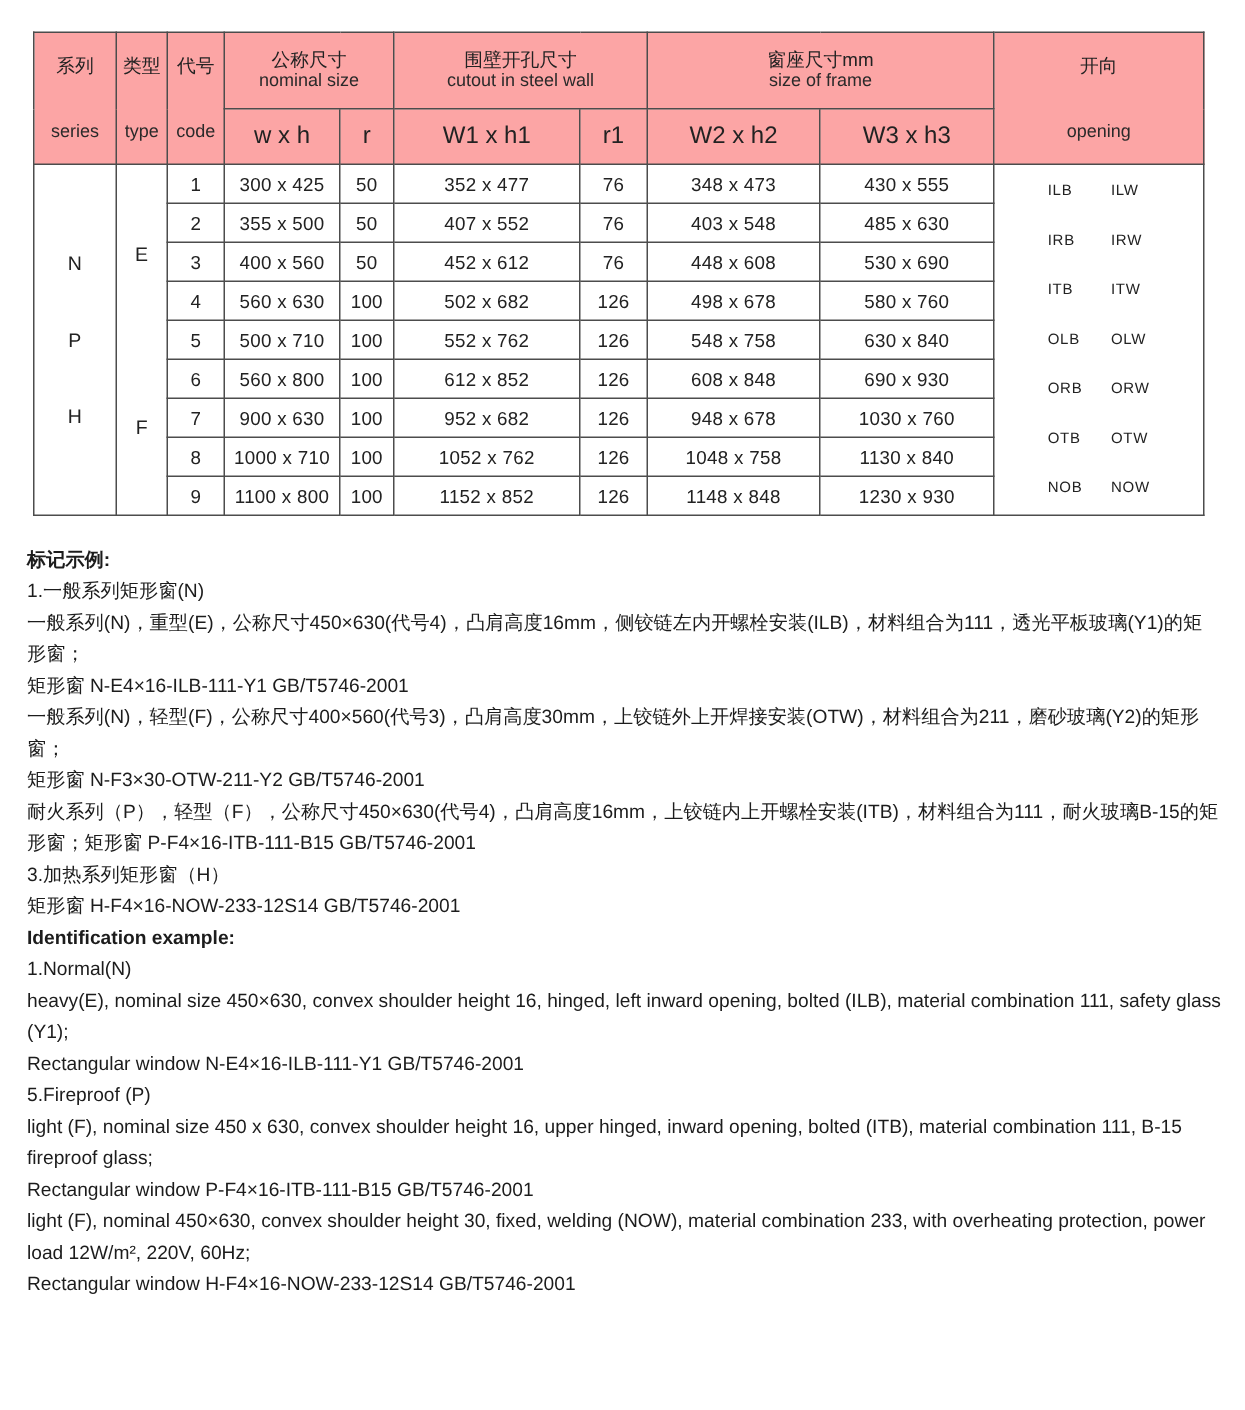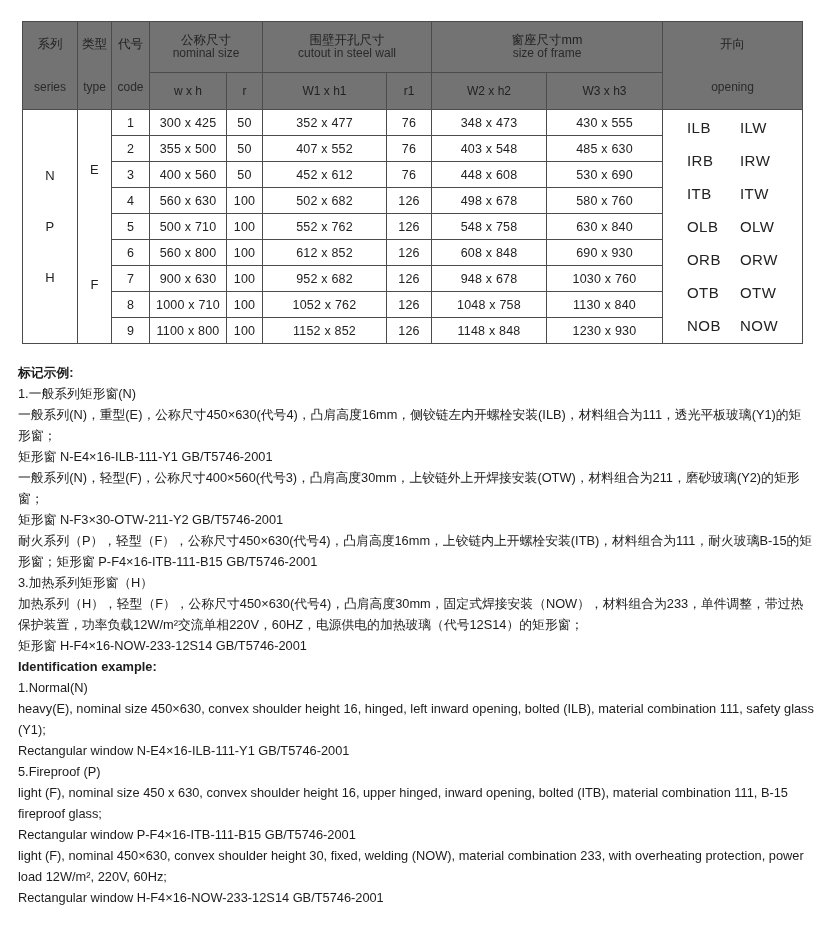--- a/index.html
+++ b/index.html
@@ -7,39 +7,39 @@
   .doc{position:relative;width:830px;height:940px;background:#ffffff;
        color:#1f1f1f;font-family:"Liberation Sans",sans-serif;
        -webkit-font-smoothing:antialiased;}
 
   
   table.spec{position:absolute;left:22px;top:21px;border-collapse:collapse;
              table-layout:fixed;}
   table.spec th, table.spec td{border:1px solid #4c4c4c;padding:0;
              text-align:center;vertical-align:middle;font-weight:normal;
              font-size:12.5px;color:#222;}
-  thead th{background:#737373;}
+  thead th{background:#fca5a5;}
   tr.grow th{height:50px;}
-  tr.srow th{height:36px;font-size:12px;}
+  tr.srow th{height:36px;font-size:16px;}
   tbody td{height:25px;background:#fff;letter-spacing:.2px;}
 
   .two{display:flex;flex-direction:column;justify-content:center;gap:0;
        line-height:13px;}
   .two .en{font-size:12px;color:#2a2a2a;}
   .vcell{height:100%;}
   .vcell .two{height:86px;justify-content:space-around;gap:0;}
 
   .stack{display:flex;flex-direction:column;align-items:center;
          justify-content:center;height:100%;font-size:13px;}
   .stack.series{gap:36px;}
   .stack.type{gap:100px;}
 
   .open-grid{display:grid;grid-template-columns:max-content max-content;
              column-gap:30px;row-gap:12px;justify-content:center;
-             align-content:center;height:100%;font-size:15px;
+             align-content:center;height:100%;font-size:10px;
              line-height:14px;letter-spacing:.5px;gap:19px;}
   .open-grid span{text-align:left;}
 
   
   .notes{position:absolute;left:18px;top:362px;width:796px;
          font-size:12.8px;line-height:21px;color:#1c1c1c;}
   .notes p{margin:0;}
   .notes .h{font-weight:bold;}
 </style>
 </head>
@@ -232,21 +232,20 @@
 
   <div class="notes">
     <div class="h">标记示例:</div>
     <p>1.一般系列矩形窗(N)</p>
     <p>一般系列(N)，重型(E)，公称尺寸450×630(代号4)，凸肩高度16mm，侧铰链左内开螺栓安装(ILB)，材料组合为111，透光平板玻璃(Y1)的矩形窗；</p>
     <p>矩形窗 N-E4×16-ILB-111-Y1 GB/T5746-2001</p>
     <p>一般系列(N)，轻型(F)，公称尺寸400×560(代号3)，凸肩高度30mm，上铰链外上开焊接安装(OTW)，材料组合为211，磨砂玻璃(Y2)的矩形窗；</p>
     <p>矩形窗 N-F3×30-OTW-211-Y2 GB/T5746-2001</p>
     <p>耐火系列（P），轻型（F），公称尺寸450×630(代号4)，凸肩高度16mm，上铰链内上开螺栓安装(ITB)，材料组合为111，耐火玻璃B-15的矩形窗；矩形窗 P-F4×16-ITB-111-B15 GB/T5746-2001</p>
     <p>3.加热系列矩形窗（H）</p>
-    <p>加热系列（H），轻型（F），公称尺寸450×630(代号4)，凸肩高度30mm，固定式焊接安装（NOW），材料组合为233，单件调整，带过热保护装置，功率负载12W/m²交流单相220V，60HZ，电源供电的加热玻璃（代号12S14）的矩形窗；</p>
     <p>矩形窗 H-F4×16-NOW-233-12S14 GB/T5746-2001</p>
     <div class="h">Identification example:</div>
     <p>1.Normal(N)</p>
     <p>heavy(E), nominal size 450×630, convex shoulder height 16, hinged, left inward opening, bolted (ILB), material combination 111, safety glass (Y1);</p>
     <p>Rectangular window N-E4×16-ILB-111-Y1 GB/T5746-2001</p>
     <p>5.Fireproof (P)</p>
     <p>light (F), nominal size 450 x 630, convex shoulder height 16, upper hinged, inward opening, bolted (ITB), material combination 111, B-15 fireproof glass;</p>
     <p>Rectangular window P-F4×16-ITB-111-B15 GB/T5746-2001</p>
     <p>light (F), nominal 450×630, convex shoulder height 30, fixed, welding (NOW), material combination 233, with overheating protection, power load 12W/m², 220V, 60Hz;</p>
     <p>Rectangular window H-F4×16-NOW-233-12S14 GB/T5746-2001</p>

